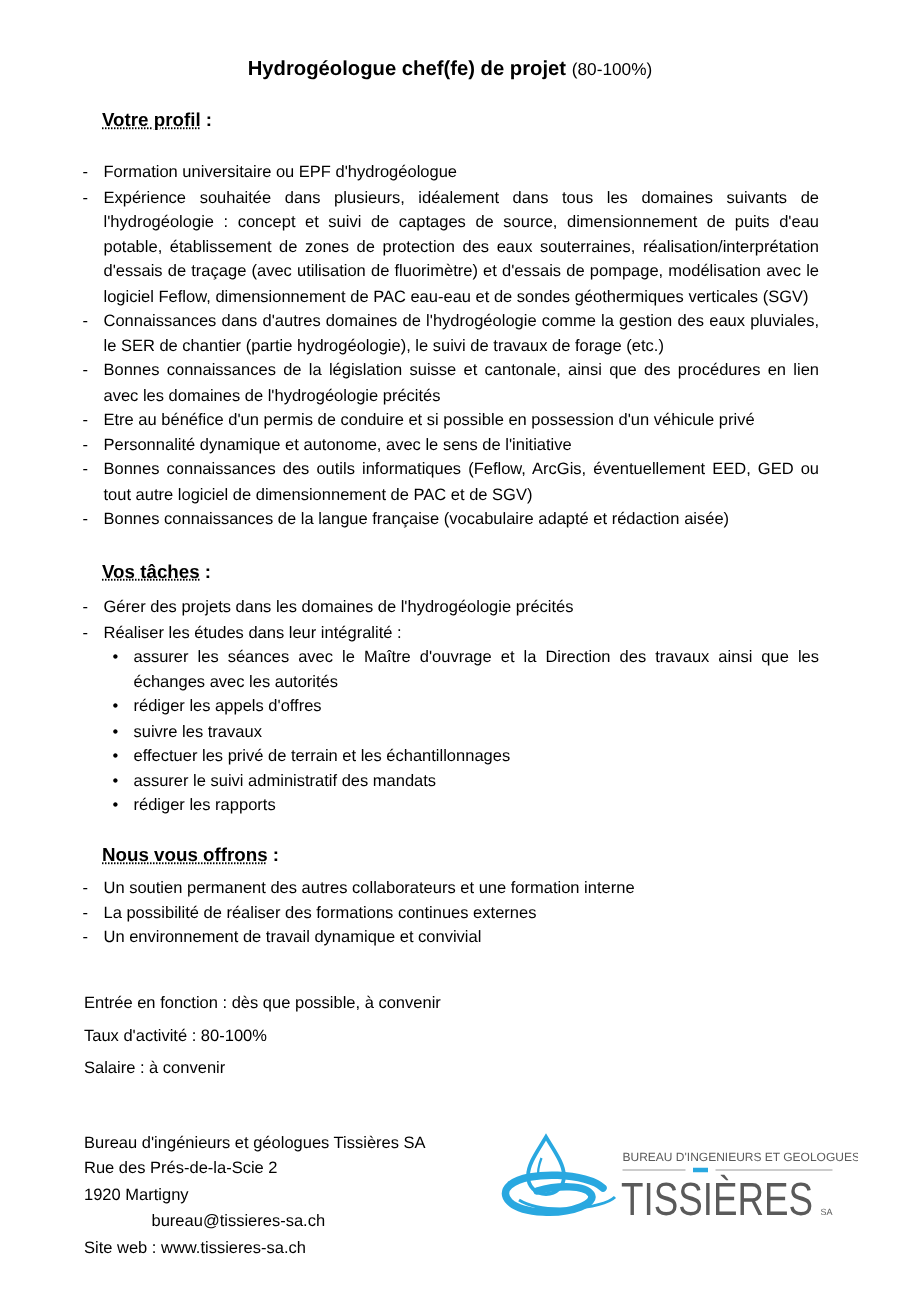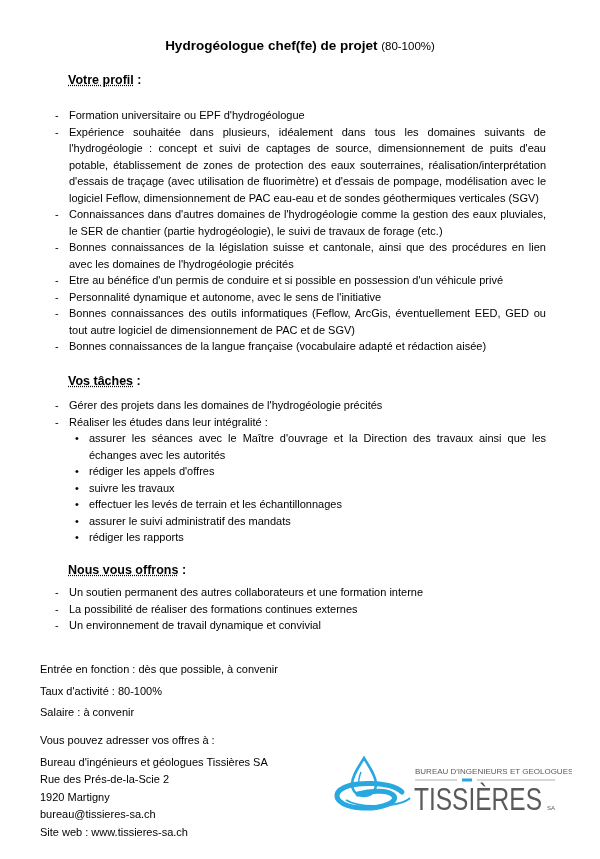--- a/index.html
+++ b/index.html
@@ -23,21 +23,21 @@
     ul.dash { position: absolute; left: 54px; width: 492px; margin: 0; padding: 0; list-style: none; }
     ul.dash > li {
       position: relative; padding-left: 15px; line-height: 16.5px; text-align: justify;
     }
     ul.dash > li::before { content: "-"; position: absolute; left: 1px; top: 0; }
     ul.bul { margin: 0; padding: 0; list-style: none; }
     ul.bul > li {
       position: relative; padding-left: 20px; line-height: 16.5px; text-align: justify;
     }
     ul.bul > li::before { content: "•"; position: absolute; left: 6px; top: 0; font-size: 11px; }
-    .line { position: absolute; left: 40px; line-height: 16px; text-align: right; }
+    .line { position: absolute; left: 56px; line-height: 16px; text-align: right; }
     .logo { position: absolute; left: 332px; top: 752px; width: 240px; height: 70px; }
   </style>
 <style>li[data-name="task-subitems"]::before{content:none !important;}</style></head>
 <body>
 
 <div class="page" data-name="document-page">
 
   <div class="title" data-name="job-title">
     <span data-name="job-title-main">Hydrogéologue chef(fe) de projet</span>
     <span class="pct" data-name="job-title-percent">(80-100%)</span>
@@ -61,45 +61,44 @@
     <span class="u">Vos tâches</span><span> :</span>
   </div>
   <ul class="dash" id="tasks-list" style="top:397px;" data-name="tasks-list">
       <li data-name="task-item">Gérer des projets dans les domaines de l'hydrogéologie précités</li>
       <li data-name="task-item">Réaliser les études dans leur intégralité :</li>
       <li data-name="task-subitems" style="padding-left: 15px;">
         <ul class="bul" data-name="task-subitems-list">
           <li data-name="task-subitem">assurer les séances avec le Maître d'ouvrage et la Direction des travaux ainsi que les échanges avec les autorités</li>
           <li data-name="task-subitem">rédiger les appels d'offres</li>
           <li data-name="task-subitem">suivre les travaux</li>
-          <li data-name="task-subitem">effectuer les levés de terrain et les échantillonnages</li>
+          <li data-name="task-subitem">effectuer les privé de terrain et les échantillonnages</li>
           <li data-name="task-subitem">assurer le suivi administratif des mandats</li>
           <li data-name="task-subitem">rédiger les rapports</li>
         </ul>
       </li>
     </ul>
 
   <div class="section-head" style="top:563px;" data-name="offer-heading">
     <span class="u">Nous vous offrons</span><span> :</span>
   </div>
   <ul class="dash" id="offer-list" style="top:584px;" data-name="offer-list">
       <li data-name="offer-item">Un soutien permanent des autres collaborateurs et une formation interne</li>
       <li data-name="offer-item">La possibilité de réaliser des formations continues externes</li>
       <li data-name="offer-item">Un environnement de travail dynamique et convivial</li>
     </ul>
 
   <div class="line" style="top:661px;" data-name="start-date">Entrée en fonction : dès que possible, à convenir</div>
   <div class="line" style="top:683px;" data-name="activity-rate">Taux d'activité : 80-100%</div>
   <div class="line" style="top:704px;" data-name="salary">Salaire : à convenir</div>
 
-  <div class="line" style="top:732px;" data-name="contact-intro">Vous pouvez adresser vos offres à :</div>
   <div class="line" style="top:754px;" data-name="contact-company">Bureau d'ingénieurs et géologues Tissières SA</div>
   <div class="line" style="top:771px;" data-name="contact-street">Rue des Prés-de-la-Scie 2</div>
   <div class="line" style="top:789px;" data-name="contact-city">1920 Martigny</div>
-  <div class="line" style="top:806px;" data-name="contact-email">bureau@tissieres-sa.ch</div>
+  <div class="line" style="top:806px;margin-left:45px;" data-name="contact-email">bureau@tissieres-sa.ch</div>
   <div class="line" style="top:824px;" data-name="contact-website">Site web : www.tissieres-sa.ch</div>
 
   <svg class="logo" viewBox="0 0 240 70" data-name="tissieres-logo">
     <g data-name="water-drop-swirl-icon">
       <path d="M32 6 C26 16 20 24 20 32 C20 39 25 44 32 44 C39 44 44 39 44 32 C44 24 38 16 32 6 Z" fill="none" stroke="#29a8e0" stroke-width="2.5"></path>
       <path d="M29 20 C27 25 26 29 27 34" fill="none" stroke="#29a8e0" stroke-width="1.5"></path>
       <path d="M70 40 C60 30 20 28 8 38 C0 45 8 55 30 56 C50 57 66 50 62 44 C58 38 40 38 26 42" fill="none" stroke="#29a8e0" stroke-width="5" stroke-linecap="round"></path>
       <path d="M14 48 C30 58 70 54 78 46" fill="none" stroke="#29a8e0" stroke-width="2"></path>
     </g>
     <text x="83" y="22" font-family="Liberation Sans, sans-serif" font-size="8" fill="#5a5a5a" data-name="logo-tagline">BUREAU D'INGENIEURS ET GEOLOGUES</text>

